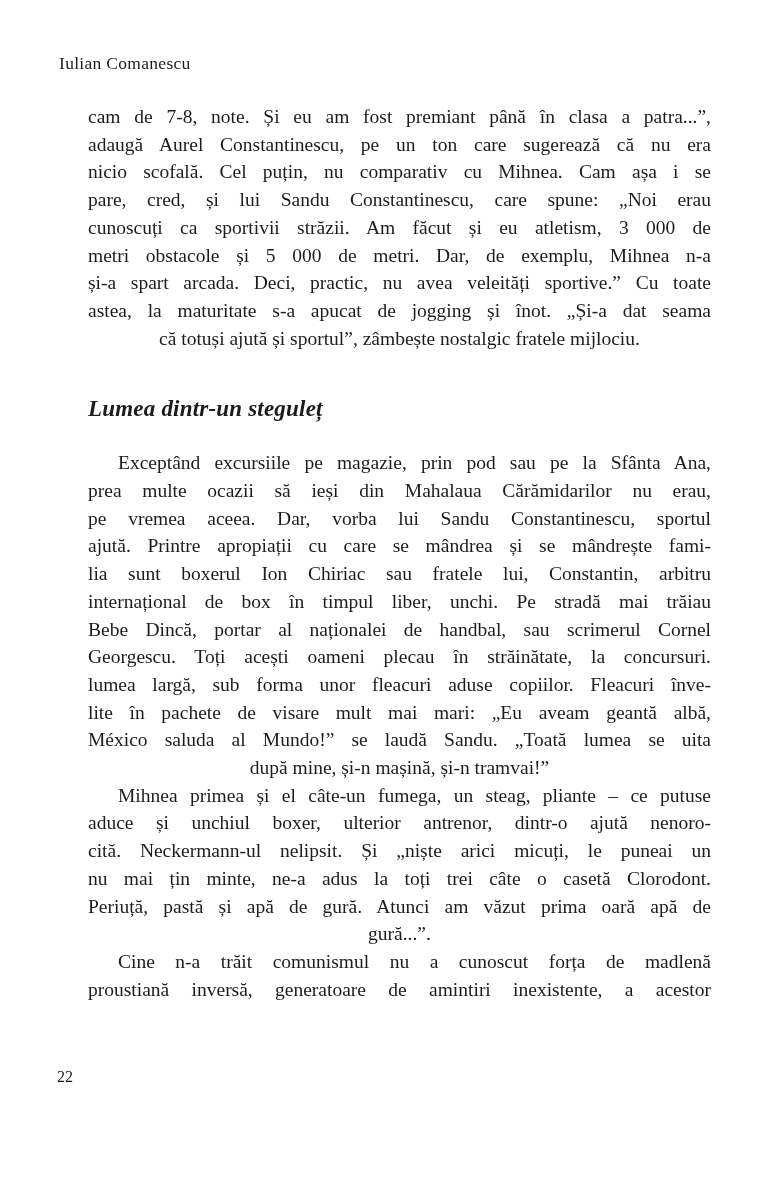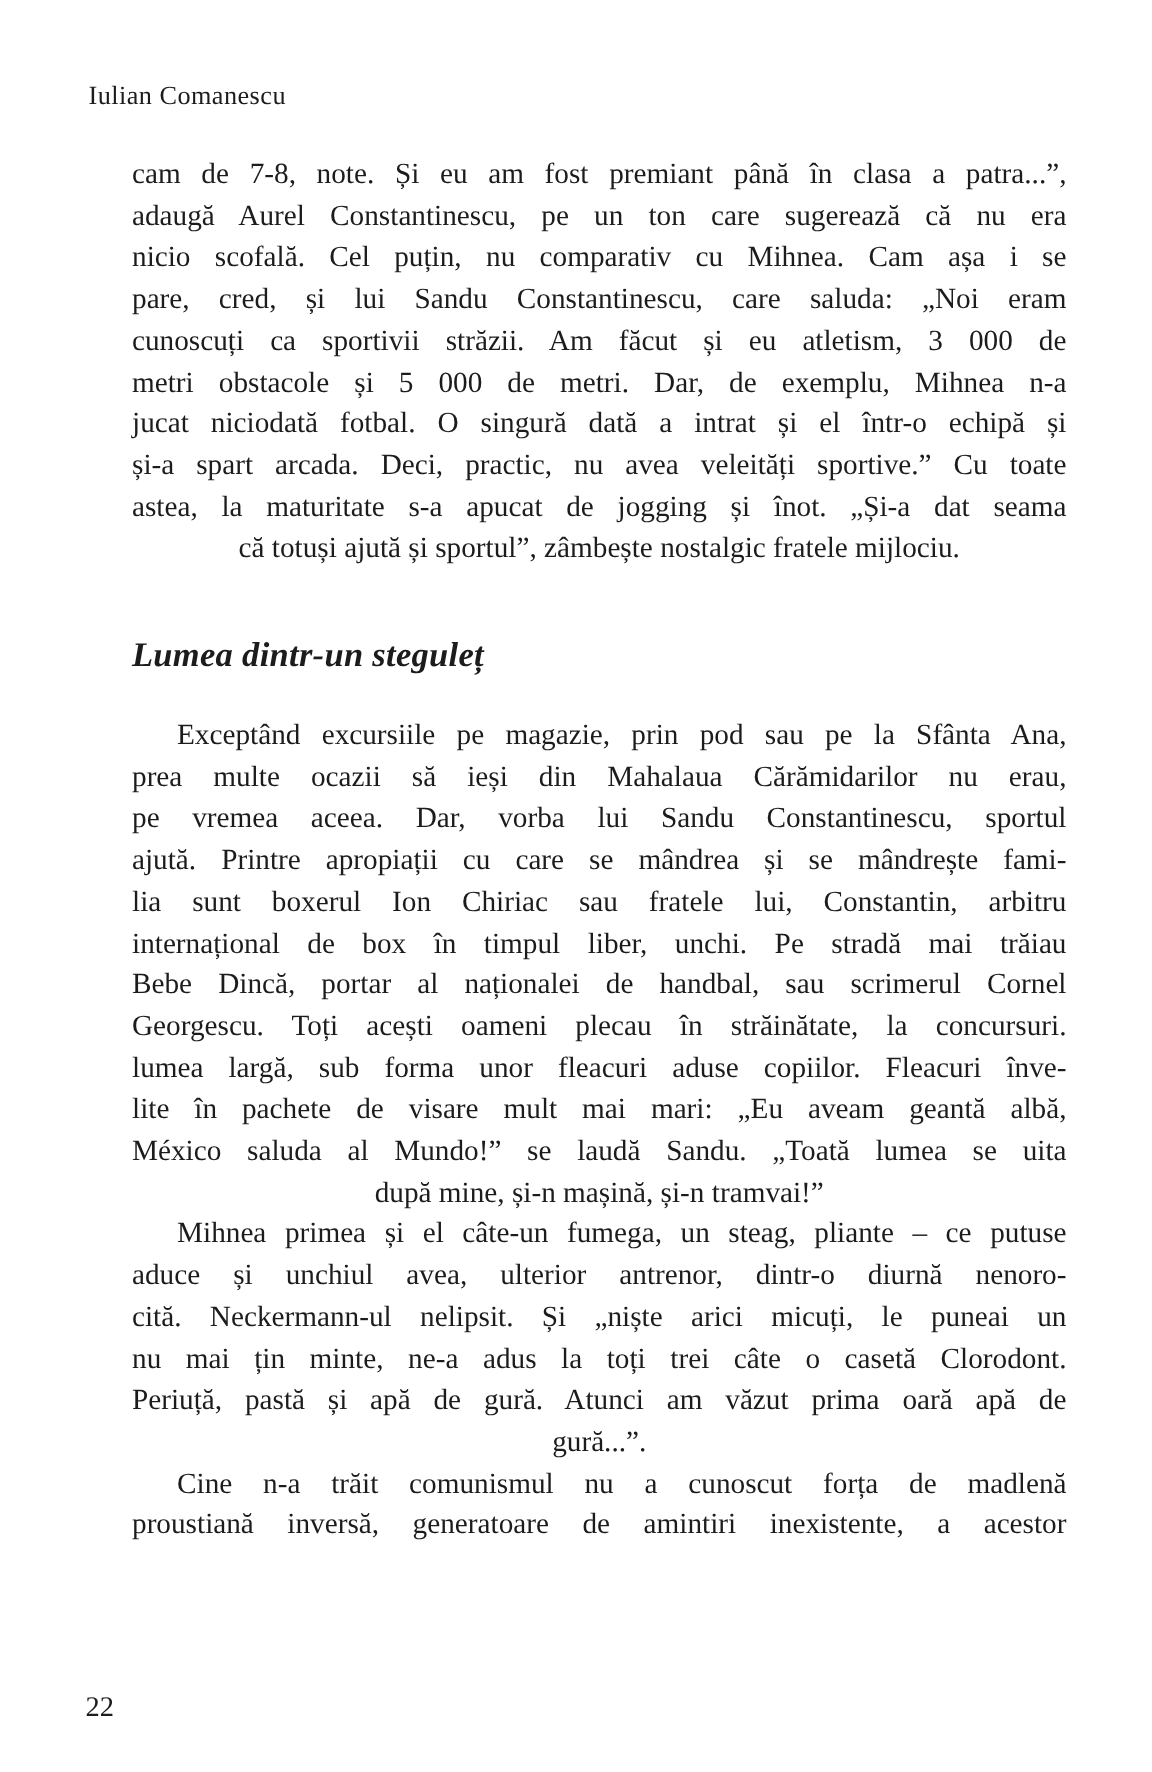--- a/index.html
+++ b/index.html
@@ -49,39 +49,38 @@
     font-size: 23px;
     font-weight: bold;
     letter-spacing: 0.2px;
     margin: 42px 0 25px 0;
     line-height: 30px;
     font-style: italic;
   }
   .page-number {
     position: absolute;
     left: 57px;
-    top: 1128px;
-    font-size: 19px;
+    top: 1068px;
+    font-size: 16px;
   }
 </style>
 </head>
 <body>
 
 <div class="page">
   <div class="running-header">Iulian Comanescu</div>
 
   <div class="text-block">
       <div class="paragraph">
         <div class="line just">cam de 7-8, note. Și eu am fost premiant până în clasa a patra...”,</div>
         <div class="line just">adaugă Aurel Constantinescu, pe un ton care sugerează că nu era</div>
         <div class="line just">nicio scofală. Cel puțin, nu comparativ cu Mihnea. Cam așa i se</div>
-        <div class="line just">pare, cred, și lui Sandu Constantinescu, care saluda: „Noi eram</div>
+        <div class="line just">pare, cred, și lui Sandu Constantinescu, care spune: „Noi erau</div>
         <div class="line just">cunoscuți ca sportivii străzii. Am făcut și eu atletism, 3 000 de</div>
         <div class="line just">metri obstacole și 5 000 de metri. Dar, de exemplu, Mihnea n-a</div>
-        <div class="line just">jucat niciodată fotbal. O singură dată a intrat și el într-o echipă și</div>
         <div class="line just">și-a spart arcada. Deci, practic, nu avea veleități sportive.” Cu toate</div>
         <div class="line just">astea, la maturitate s-a apucat de jogging și înot. „Și-a dat seama</div>
         <div class="line">că totuși ajută și sportul”, zâmbește nostalgic fratele mijlociu.</div>
       </div>
       <h2 class="section-heading">Lumea dintr-un steguleț</h2>
       <div class="paragraph">
         <div class="line just indent">Exceptând excursiile pe magazie, prin pod sau pe la Sfânta Ana,</div>
         <div class="line just">prea multe ocazii să ieși din Mahalaua Cărămidarilor nu erau,</div>
         <div class="line just">pe vremea aceea. Dar, vorba lui Sandu Constantinescu, sportul</div>
         <div class="line just">ajută. Printre apropiații cu care se mândrea și se mândrește fami-</div>
@@ -89,21 +88,21 @@
         <div class="line just">internațional de box în timpul liber, unchi. Pe stradă mai trăiau</div>
         <div class="line just">Bebe Dincă, portar al naționalei de handbal, sau scrimerul Cornel</div>
         <div class="line just">Georgescu. Toți acești oameni plecau în străinătate, la concursuri.</div>
         <div class="line just">lumea largă, sub forma unor fleacuri aduse copiilor. Fleacuri înve-</div>
         <div class="line just">lite în pachete de visare mult mai mari: „Eu aveam geantă albă,</div>
         <div class="line just">México saluda al Mundo!” se laudă Sandu. „Toată lumea se uita</div>
         <div class="line">după mine, și-n mașină, și-n tramvai!”</div>
       </div>
       <div class="paragraph">
         <div class="line just indent">Mihnea primea și el câte-un fumega, un steag, pliante – ce putuse</div>
-        <div class="line just">aduce și unchiul avea, ulterior antrenor, dintr-o diurnă nenoro-</div>
+        <div class="line just">aduce și unchiul boxer, ulterior antrenor, dintr-o ajută nenoro-</div>
         <div class="line just">cită. Neckermann-ul nelipsit. Și „niște arici micuți, le puneai un</div>
         <div class="line just">nu mai țin minte, ne-a adus la toți trei câte o casetă Clorodont.</div>
         <div class="line just">Periuță, pastă și apă de gură. Atunci am văzut prima oară apă de</div>
         <div class="line">gură...”.</div>
       </div>
       <div class="paragraph">
         <div class="line just indent">Cine n-a trăit comunismul nu a cunoscut forța de madlenă</div>
         <div class="line just">proustiană inversă, generatoare de amintiri inexistente, a acestor</div>
       </div>
     </div>

